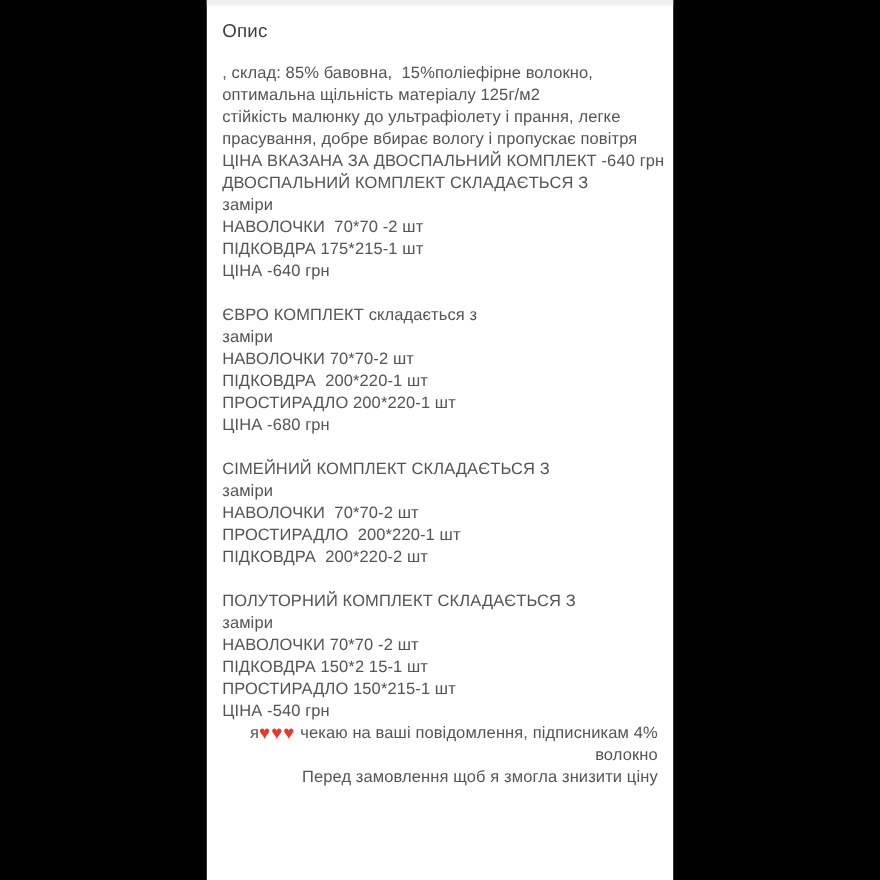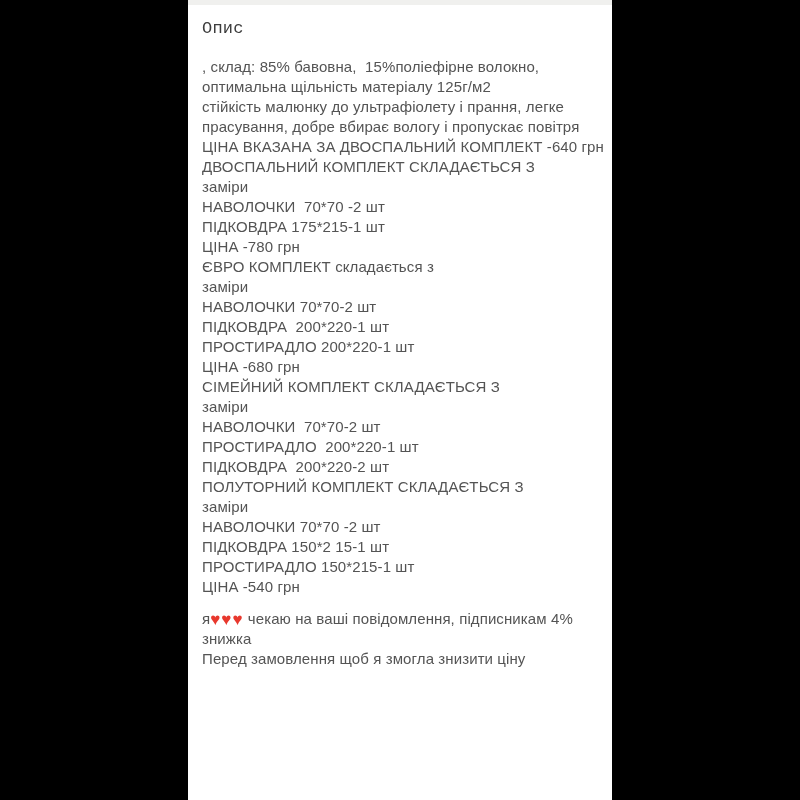--- a/index.html
+++ b/index.html
@@ -42,34 +42,33 @@
   .content {
     padding: 0 14px 0 14px;
   }
   .title {
     margin: 13px 0 0 0;
     font-size: 17px;
     line-height: 21px;
     font-weight: 500;
     color: #3d3d3d;
     letter-spacing: 0.2px;
-    font-family: Liberation Mono, monospace;
   }
   .text-block { margin-top: 18px; }
   .line {
     margin: 0;
     height: 20px;
     font-size: 15px;
     line-height: 20px;
     color: #545454;
     white-space: pre;
     letter-spacing: 0.1px;
   }
-  .set { }
-  .closing { margin-top: 12px; }
+  .set { margin-top: 20px; }
+  .closing { margin-top: 0; text-align: right; }
   .hearts {
     color: #e8382d;
     font-size: 17px;
     letter-spacing: 1px;
     vertical-align: -1px;
   }
   .burst {
     color: #f2a51f;
     font-size: 17px;
     letter-spacing: 2px;
@@ -95,21 +94,21 @@
         <p class="line">стійкість малюнку до ультрафіолету і прання, легке</p>
         <p class="line">прасування, добре вбирає вологу і пропускає повітря</p>
         <p class="line">ЦІНА ВКАЗАНА ЗА ДВОСПАЛЬНИЙ КОМПЛЕКТ -640 грн</p>
       </div>
 
       <div class="set" style="margin-top:0">
         <p class="line">ДВОСПАЛЬНИЙ КОМПЛЕКТ СКЛАДАЄТЬСЯ З</p>
         <p class="line">заміри</p>
         <p class="line">НАВОЛОЧКИ  70*70 -2 шт</p>
         <p class="line">ПІДКОВДРА 175*215-1 шт</p>
-        <p class="line">ЦІНА -780 грн</p>
+        <p class="line">ЦІНА -640 грн</p>
       </div>
 
       <div class="set">
         <p class="line">ЄВРО КОМПЛЕКТ складається з</p>
         <p class="line">заміри</p>
         <p class="line">НАВОЛОЧКИ 70*70-2 шт</p>
         <p class="line">ПІДКОВДРА  200*220-1 шт</p>
         <p class="line">ПРОСТИРАДЛО 200*220-1 шт</p>
         <p class="line">ЦІНА -680 грн</p>
       </div>
@@ -126,19 +125,19 @@
         <p class="line">ПОЛУТОРНИЙ КОМПЛЕКТ СКЛАДАЄТЬСЯ З</p>
         <p class="line">заміри</p>
         <p class="line">НАВОЛОЧКИ 70*70 -2 шт</p>
         <p class="line">ПІДКОВДРА 150*2 15-1 шт</p>
         <p class="line">ПРОСТИРАДЛО 150*215-1 шт</p>
         <p class="line">ЦІНА -540 грн</p>
       </div>
 
       <div class="closing">
         <p class="line"><span>я</span><span class="hearts">♥♥♥</span><span> чекаю на ваші повідомлення, підписникам 4%</span></p>
-        <p class="line">знижка</p>
+        <p class="line">волокно</p>
         <p class="line">Перед замовлення щоб я змогла знизити ціну</p>
       </div>
 
     </div>
   </div>
 </div>
 
 </body></html>

